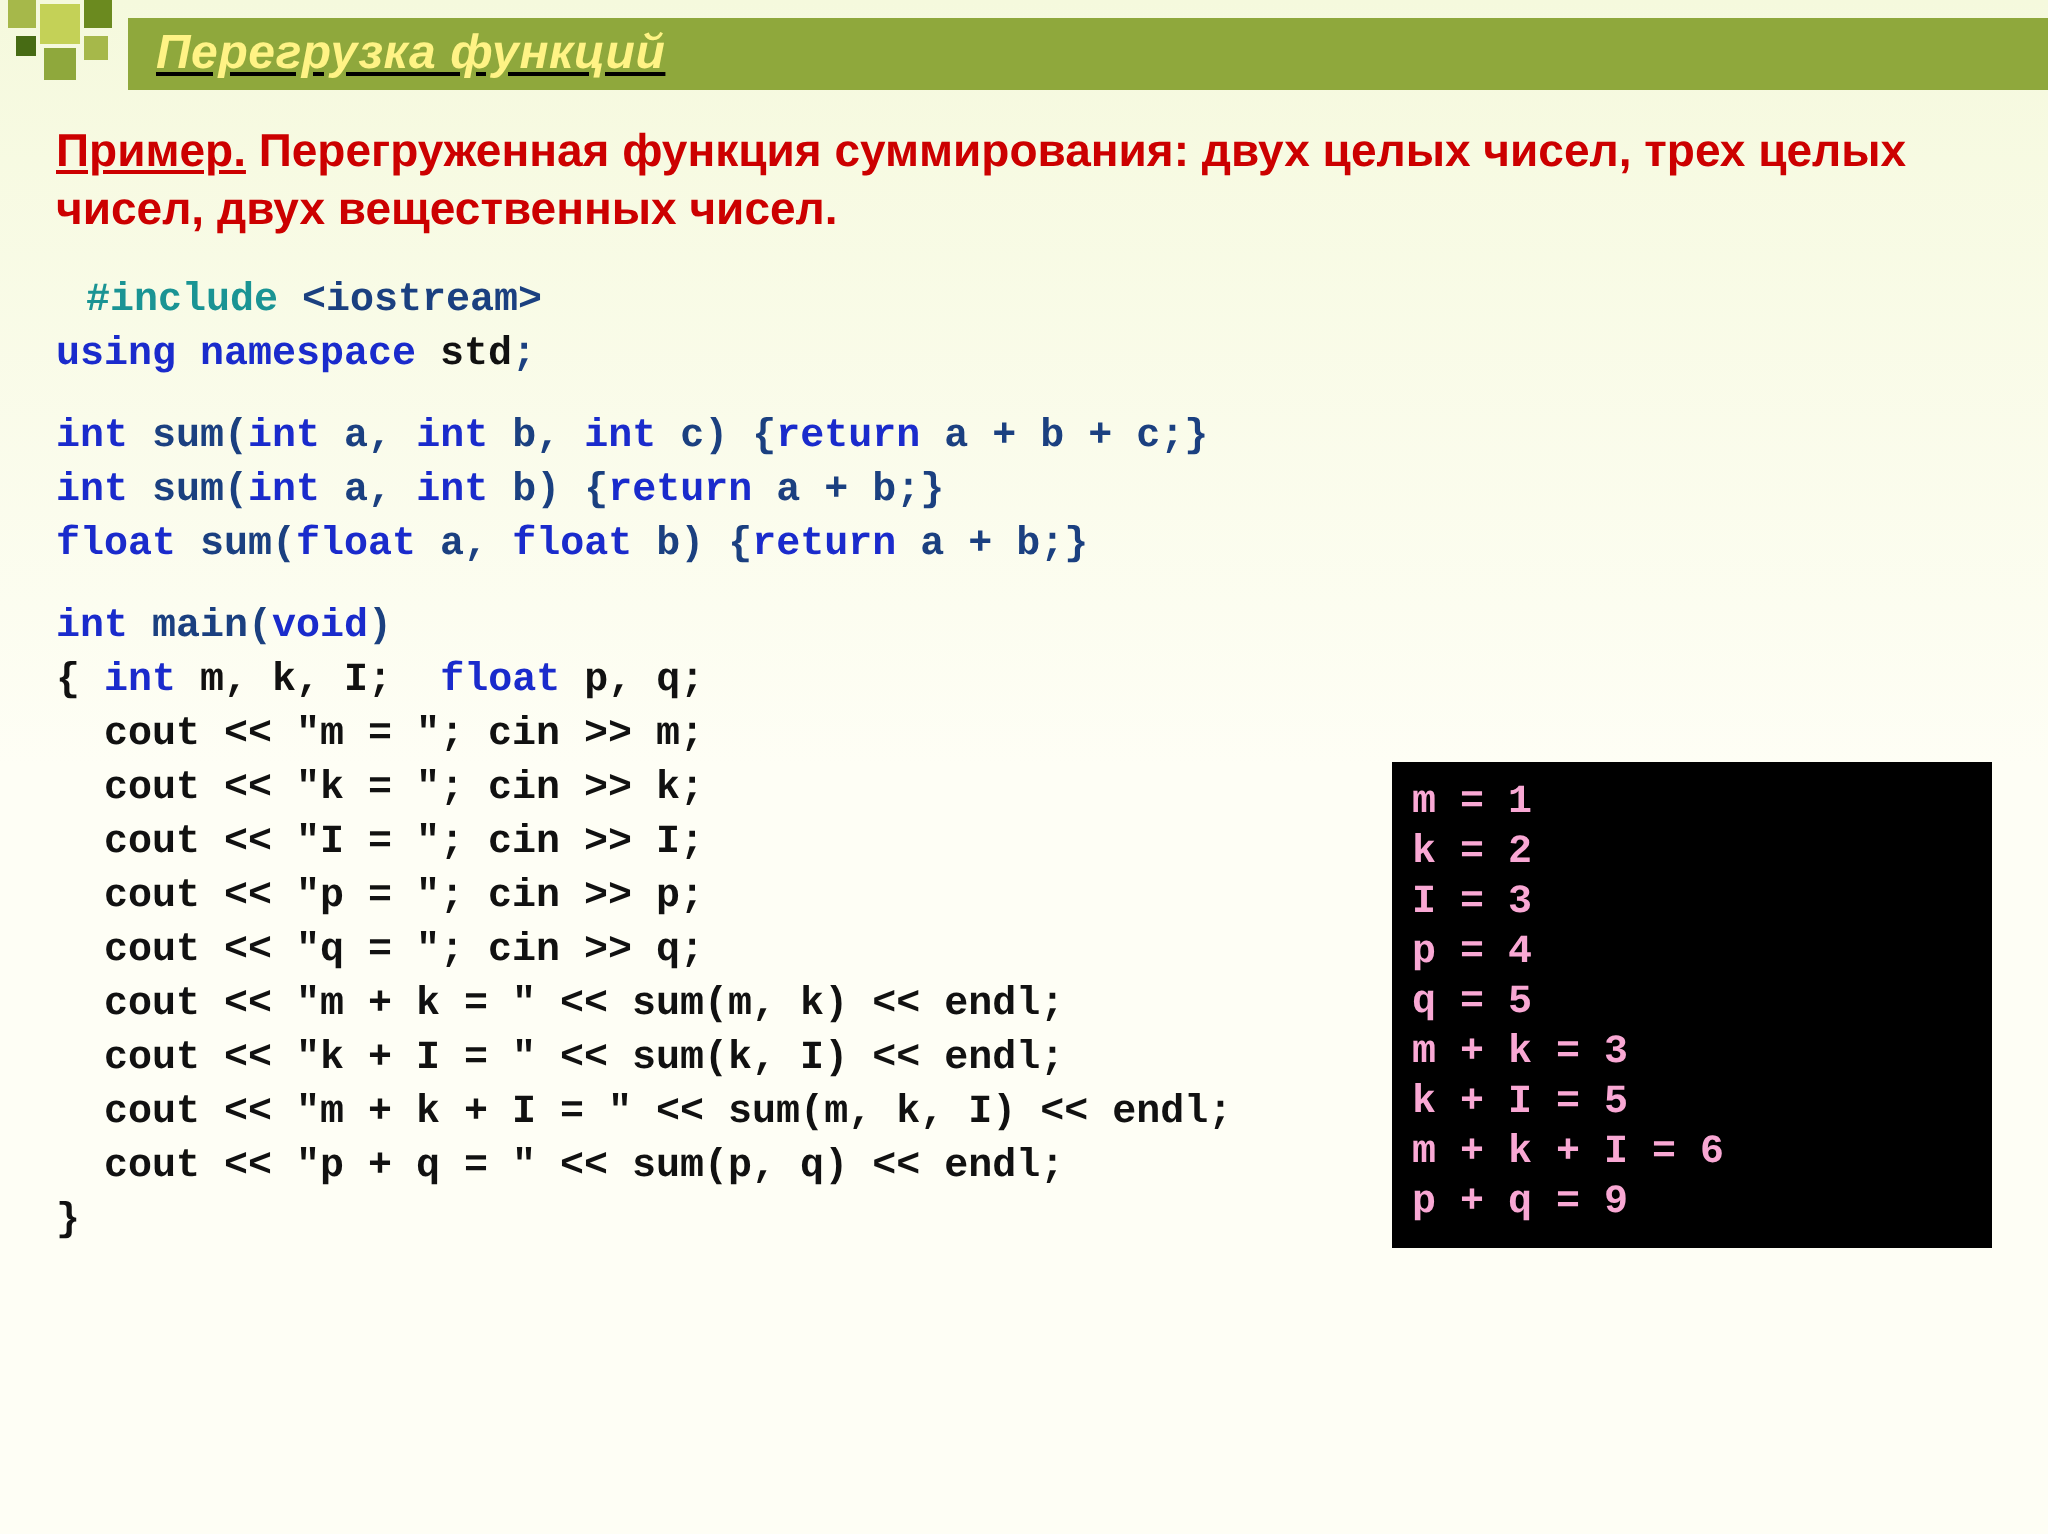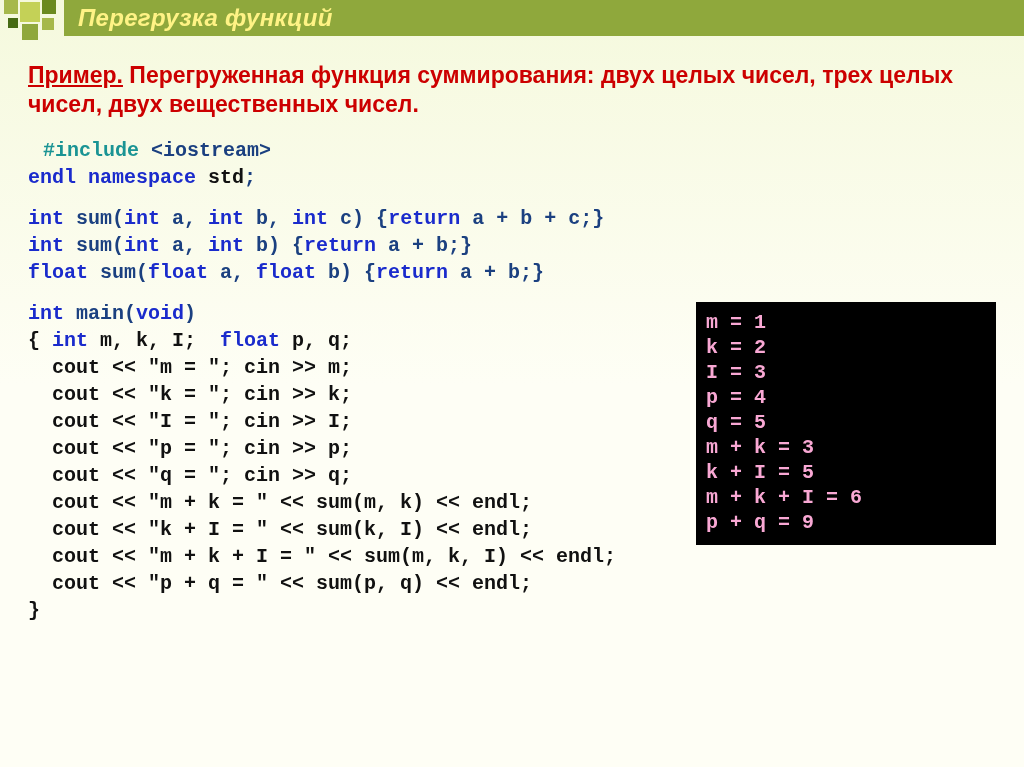--- a/index.html
+++ b/index.html
@@ -11,22 +11,23 @@
     overflow: hidden;
   }
   .slide {
     width: 1024px;
     height: 767px;
     background: linear-gradient(to bottom, #f5f9dd 0%, #fefef5 50%, #fefef5 100%);
     position: relative;
   }
   .header {
     display: flex;
-    align-items: flex-start;
+    align-items: flex-end;
     height: 45px;
+    text-decoration: underline;
   }
   .logo {
     width: 60px;
     height: 45px;
     position: relative;
     margin-left: 4px;
   }
   .logo .sq { position: absolute; }
   .sq1 { width: 14px; height: 14px; background: #a6b84a; left: 0; top: 0; }
   .sq2 { width: 20px; height: 20px; background: #c4d157; left: 16px; top: 2px; }
@@ -65,21 +66,21 @@
   }
   .underline { text-decoration: underline; margin-top: 40px; }
   .teal { color: #1a9494; margin-left: 15px; }
   .navy { color: #1b4080; margin-top: 24px; }
   .black { color: #111; }
   .blue { color: #1a2bcc; }
   .gap { height: 14px; }
   .two-col {
     display: flex;
     gap: 12px;
-    align-items: flex-start;
+    align-items: flex-end;
   }
   .code-col { flex: 1; }
   .console {
     background: #000;
     color: #f9a8d4;
     width: 300px;
     padding: 8px 10px 10px 10px;
     font-family: "Courier New", monospace;
     font-size: 20px;
     font-weight: bold;
@@ -104,21 +105,21 @@
     </div>
     <div class="title-bar">Перегрузка функций</div>
   </div>
 
   <div class="content">
     <div class="example-header">
       <span class="underline">Пример.</span><span> Перегруженная функция суммирования: двух целых чисел, трех целых чисел, двух вещественных чисел.</span>
     </div>
 
     <div class="line"><span class="teal">#include </span><span class="navy">&lt;iostream&gt;</span></div>
-    <div class="line"><span class="blue">endl namespace </span><span class="black">std</span><span class="navy">;</span></div>
+    <div class="line"><span class="blue">using namespace </span><span class="black">std</span><span class="navy">;</span></div>
 
     <div class="gap"></div>
 
     <div class="line"><span class="blue">int </span><span class="navy">sum(</span><span class="blue">int</span><span class="navy"> a, </span><span class="blue">int</span><span class="navy"> b, </span><span class="blue">int</span><span class="navy"> c) {</span><span class="blue">return</span><span class="navy"> a + b + c;}</span></div>
     <div class="line"><span class="blue">int </span><span class="navy">sum(</span><span class="blue">int</span><span class="navy"> a, </span><span class="blue">int</span><span class="navy"> b) {</span><span class="blue">return</span><span class="navy"> a + b;}</span></div>
     <div class="line"><span class="blue">float </span><span class="navy">sum(</span><span class="blue">float</span><span class="navy"> a, </span><span class="blue">float</span><span class="navy"> b) {</span><span class="blue">return</span><span class="navy"> a + b;}</span></div>
 
     <div class="gap"></div>
 
     <div class="two-col">

